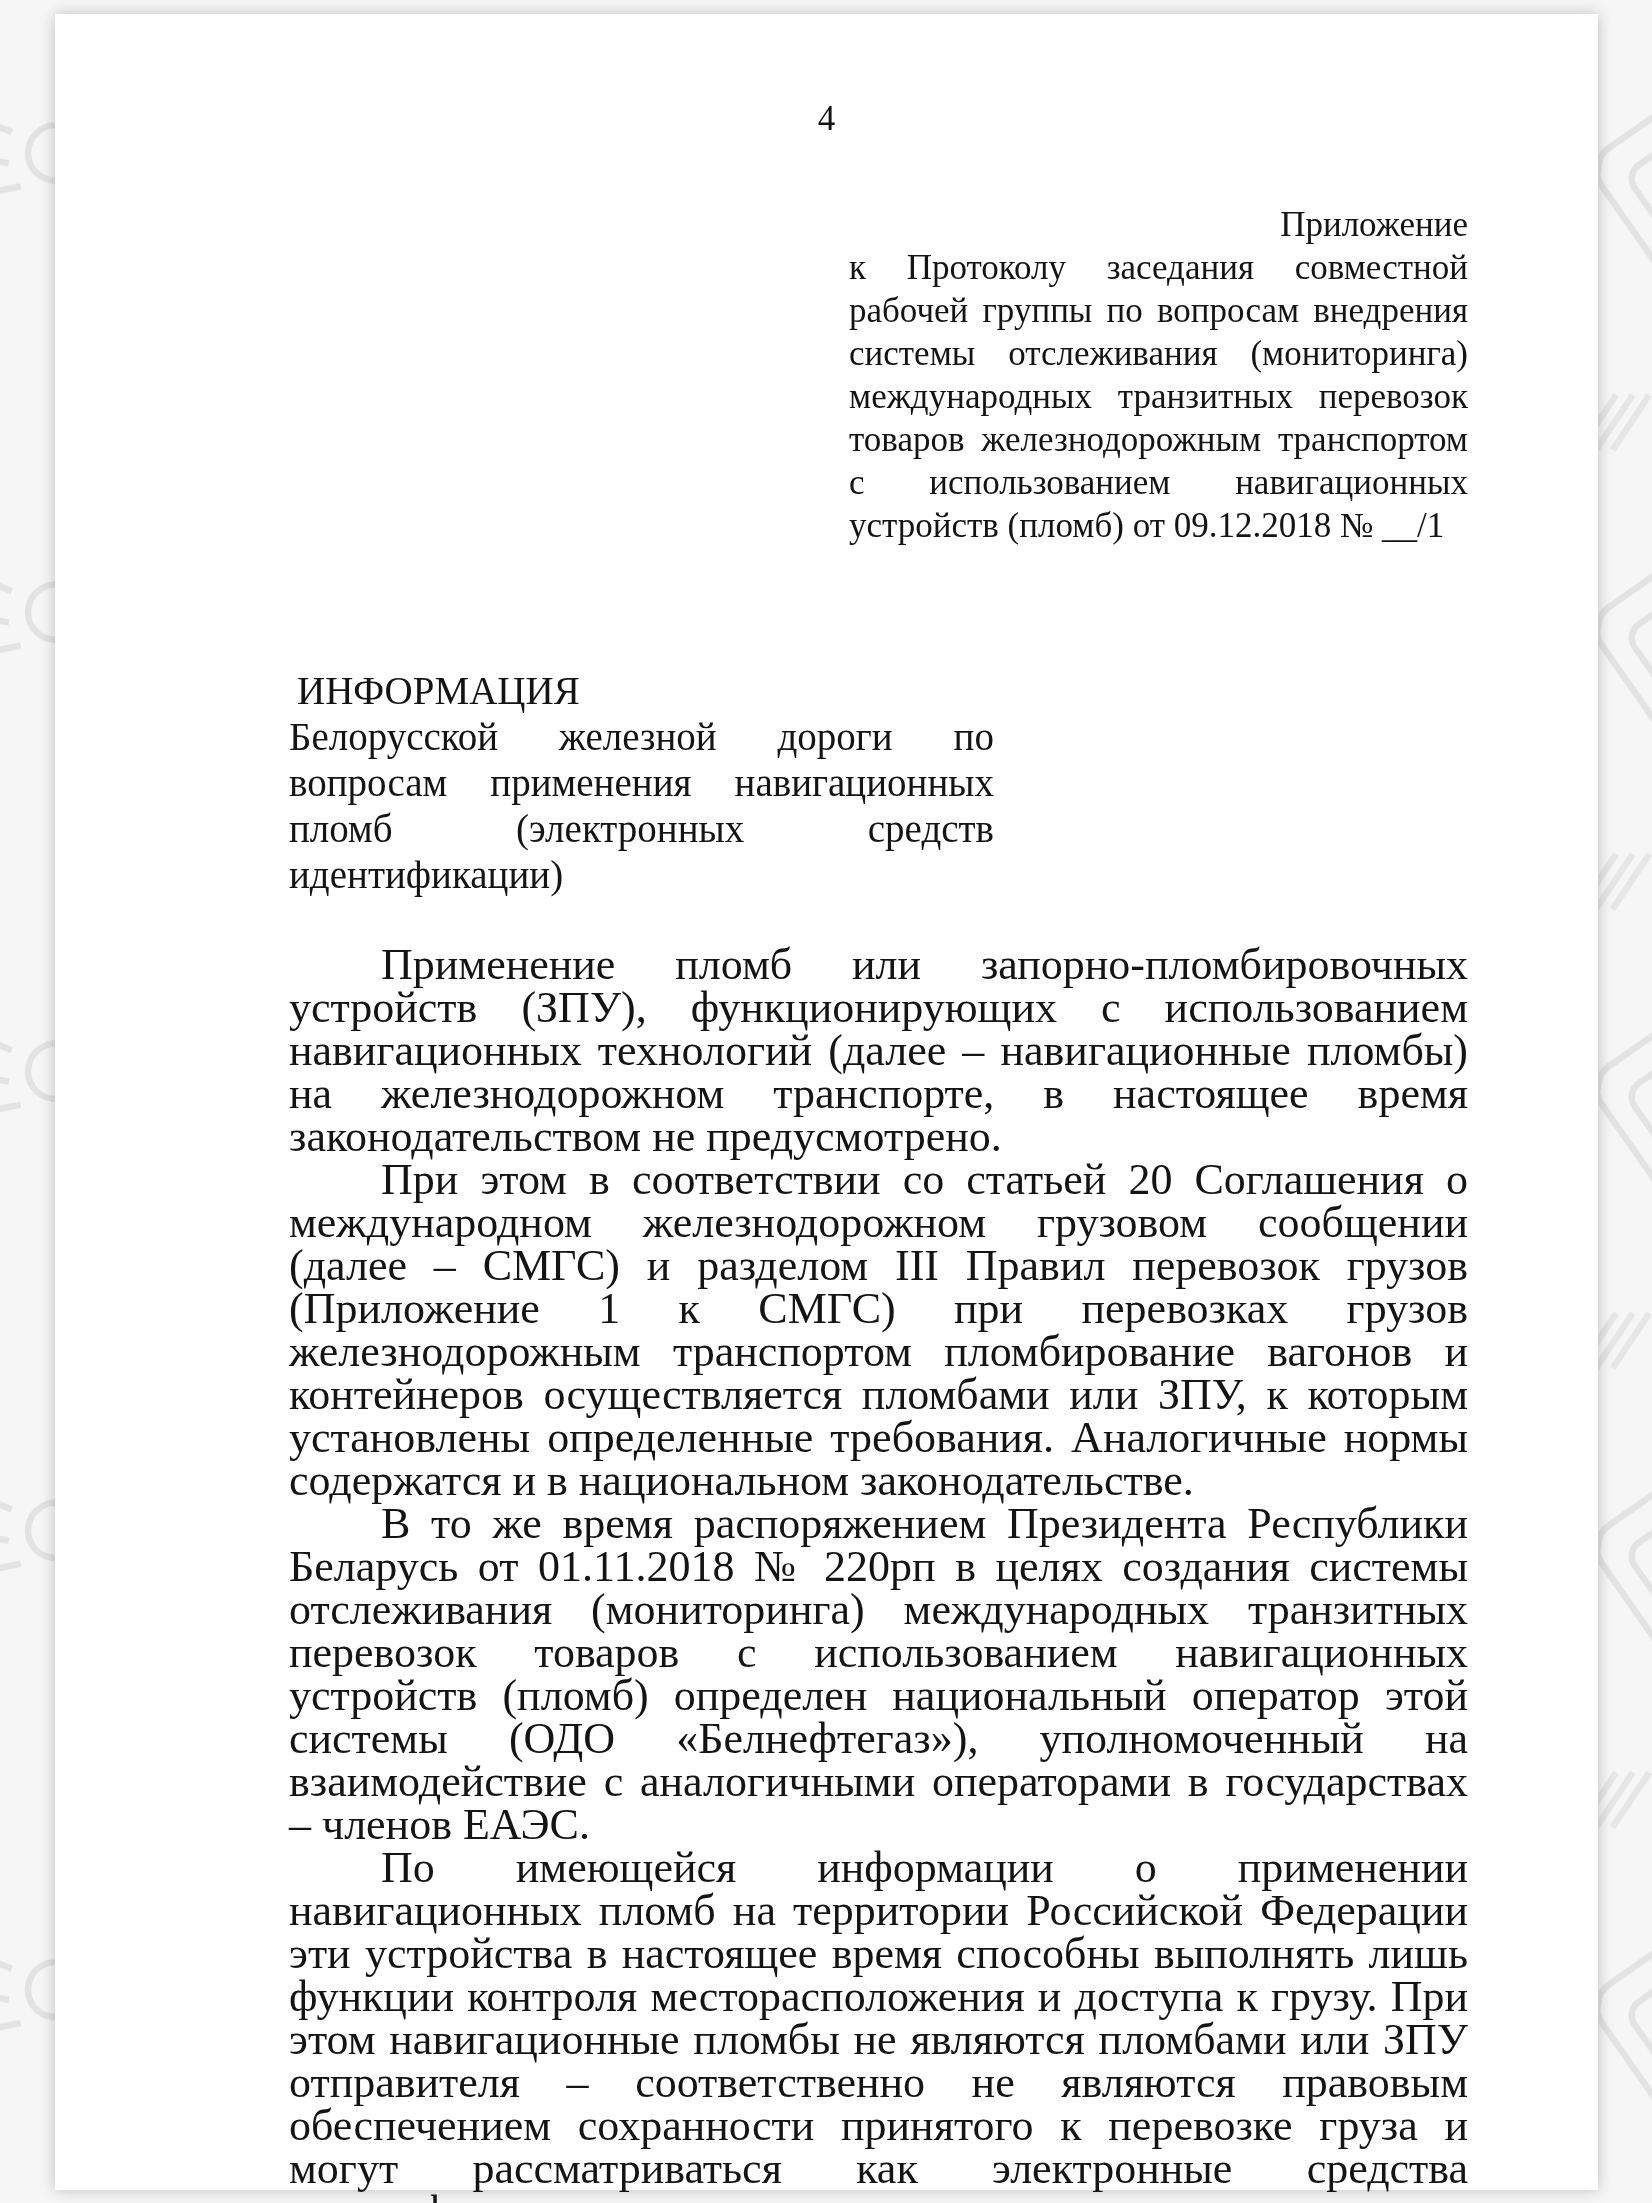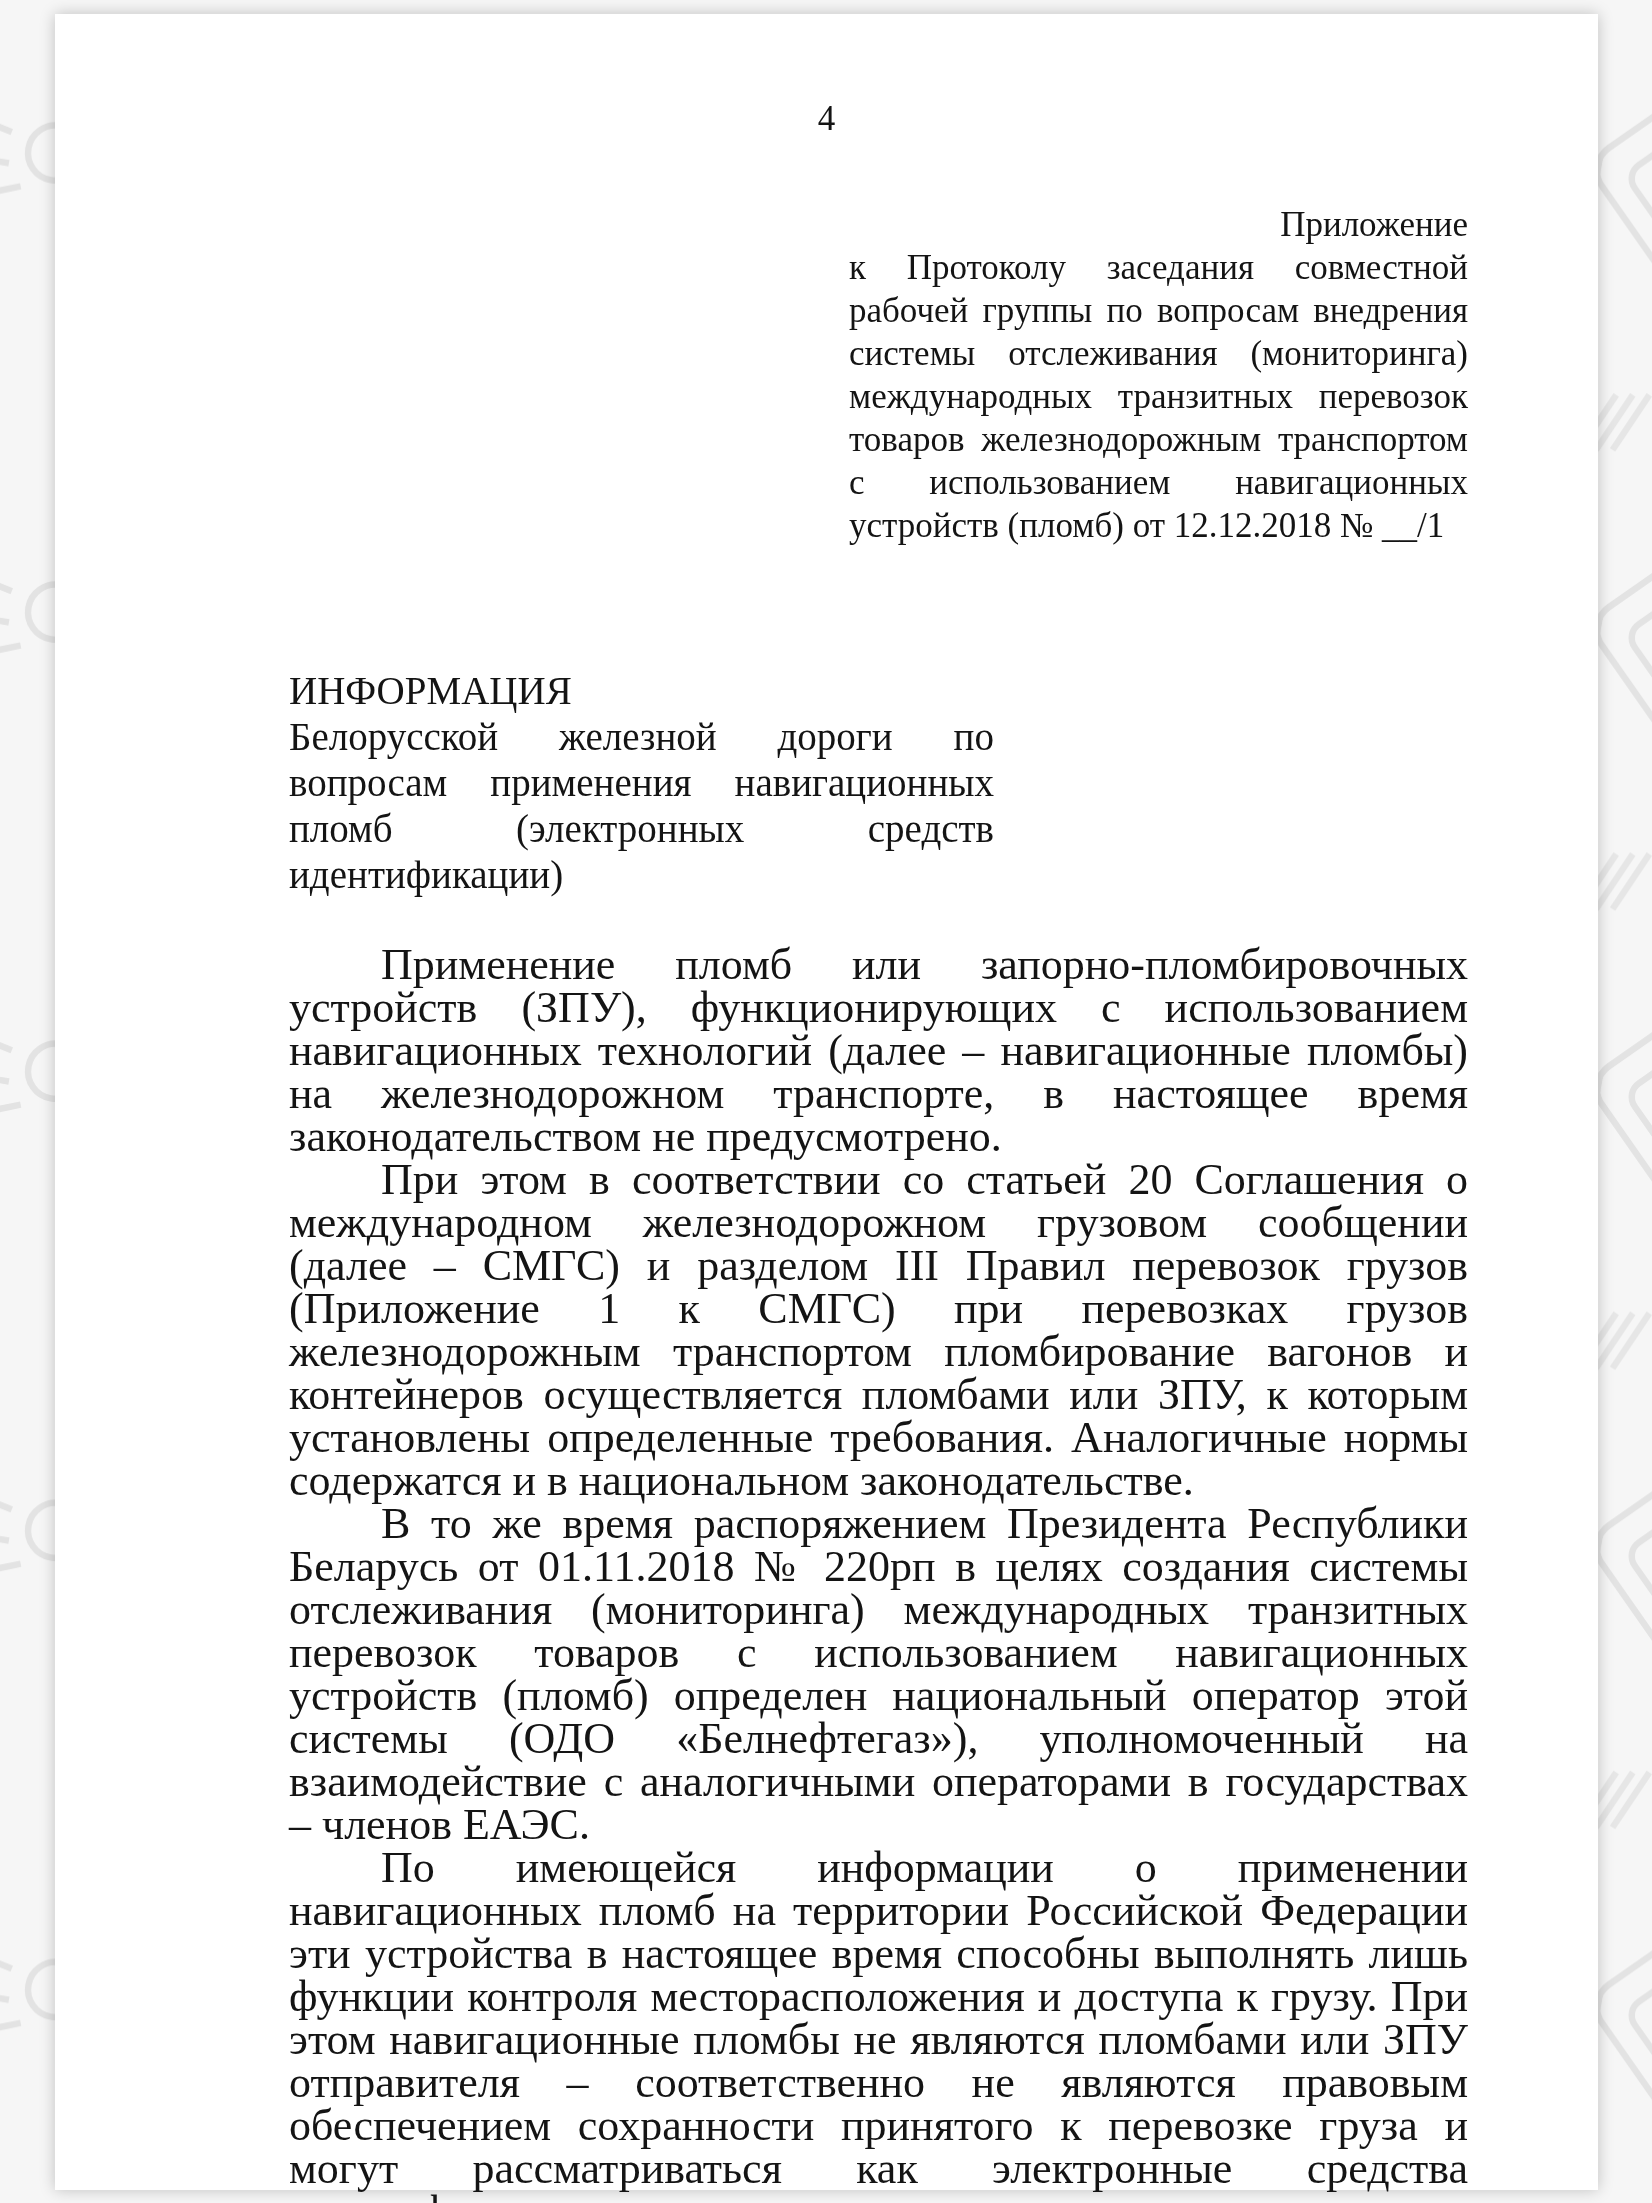--- a/index.html
+++ b/index.html
@@ -61,20 +61,21 @@
   .doc-title {
     position: absolute;
     left: 234px;
     top: 654px;
     width: 705px;
     font-size: 39px;
     line-height: 46px;
   }
   .doc-title-head {
     text-align: left;
+    margin-left: 8px;
   }
   .doc-title-sub {
     text-align: justify;
     text-align-last: left;
   }
   .body-text {
     position: absolute;
     left: 234px;
     top: 929px;
     width: 1179px;
@@ -121,21 +122,21 @@
     <rect x="0" y="0" width="1800" height="2400" fill="#f6f6f6"></rect>
     <rect x="0" y="0" width="1800" height="2400" fill="url(#bgpat)"></rect>
   </svg>
 
   <div class="page">
 
     <div class="page-number">4</div>
 
     <div class="appendix">
       <div class="appendix-first">Приложение</div>
-      <div class="appendix-body">к Протоколу заседания совместной рабочей группы по вопросам внедрения системы отслеживания (мониторинга) международных транзитных перевозок товаров железнодорожным транспортом с использованием навигационных устройств (пломб) от 12.12.2018 № __/1</div>
+      <div class="appendix-body">к Протоколу заседания совместной рабочей группы по вопросам внедрения системы отслеживания (мониторинга) международных транзитных перевозок товаров железнодорожным транспортом с использованием навигационных устройств (пломб) от 09.12.2018 № __/1</div>
     </div>
 
     <div class="doc-title">
       <div class="doc-title-head">ИНФОРМАЦИЯ</div>
       <div class="doc-title-sub">Белорусской железной дороги по вопросам применения навигационных пломб (электронных средств идентификации)</div>
     </div>
 
     <div class="body-text">
       <p>Применение пломб или запорно-пломбировочных устройств (ЗПУ), функционирующих с использованием навигационных технологий (далее – навигационные пломбы) на железнодорожном транспорте, в настоящее время законодательством не предусмотрено.</p>
       <p>При этом в соответствии со статьей 20 Соглашения о международном железнодорожном грузовом сообщении (далее – СМГС) и разделом III Правил перевозок грузов (Приложение 1 к СМГС) при перевозках грузов железнодорожным транспортом пломбирование вагонов и контейнеров осуществляется пломбами или ЗПУ, к которым установлены определенные требования. Аналогичные нормы содержатся и в национальном законодательстве.</p>

